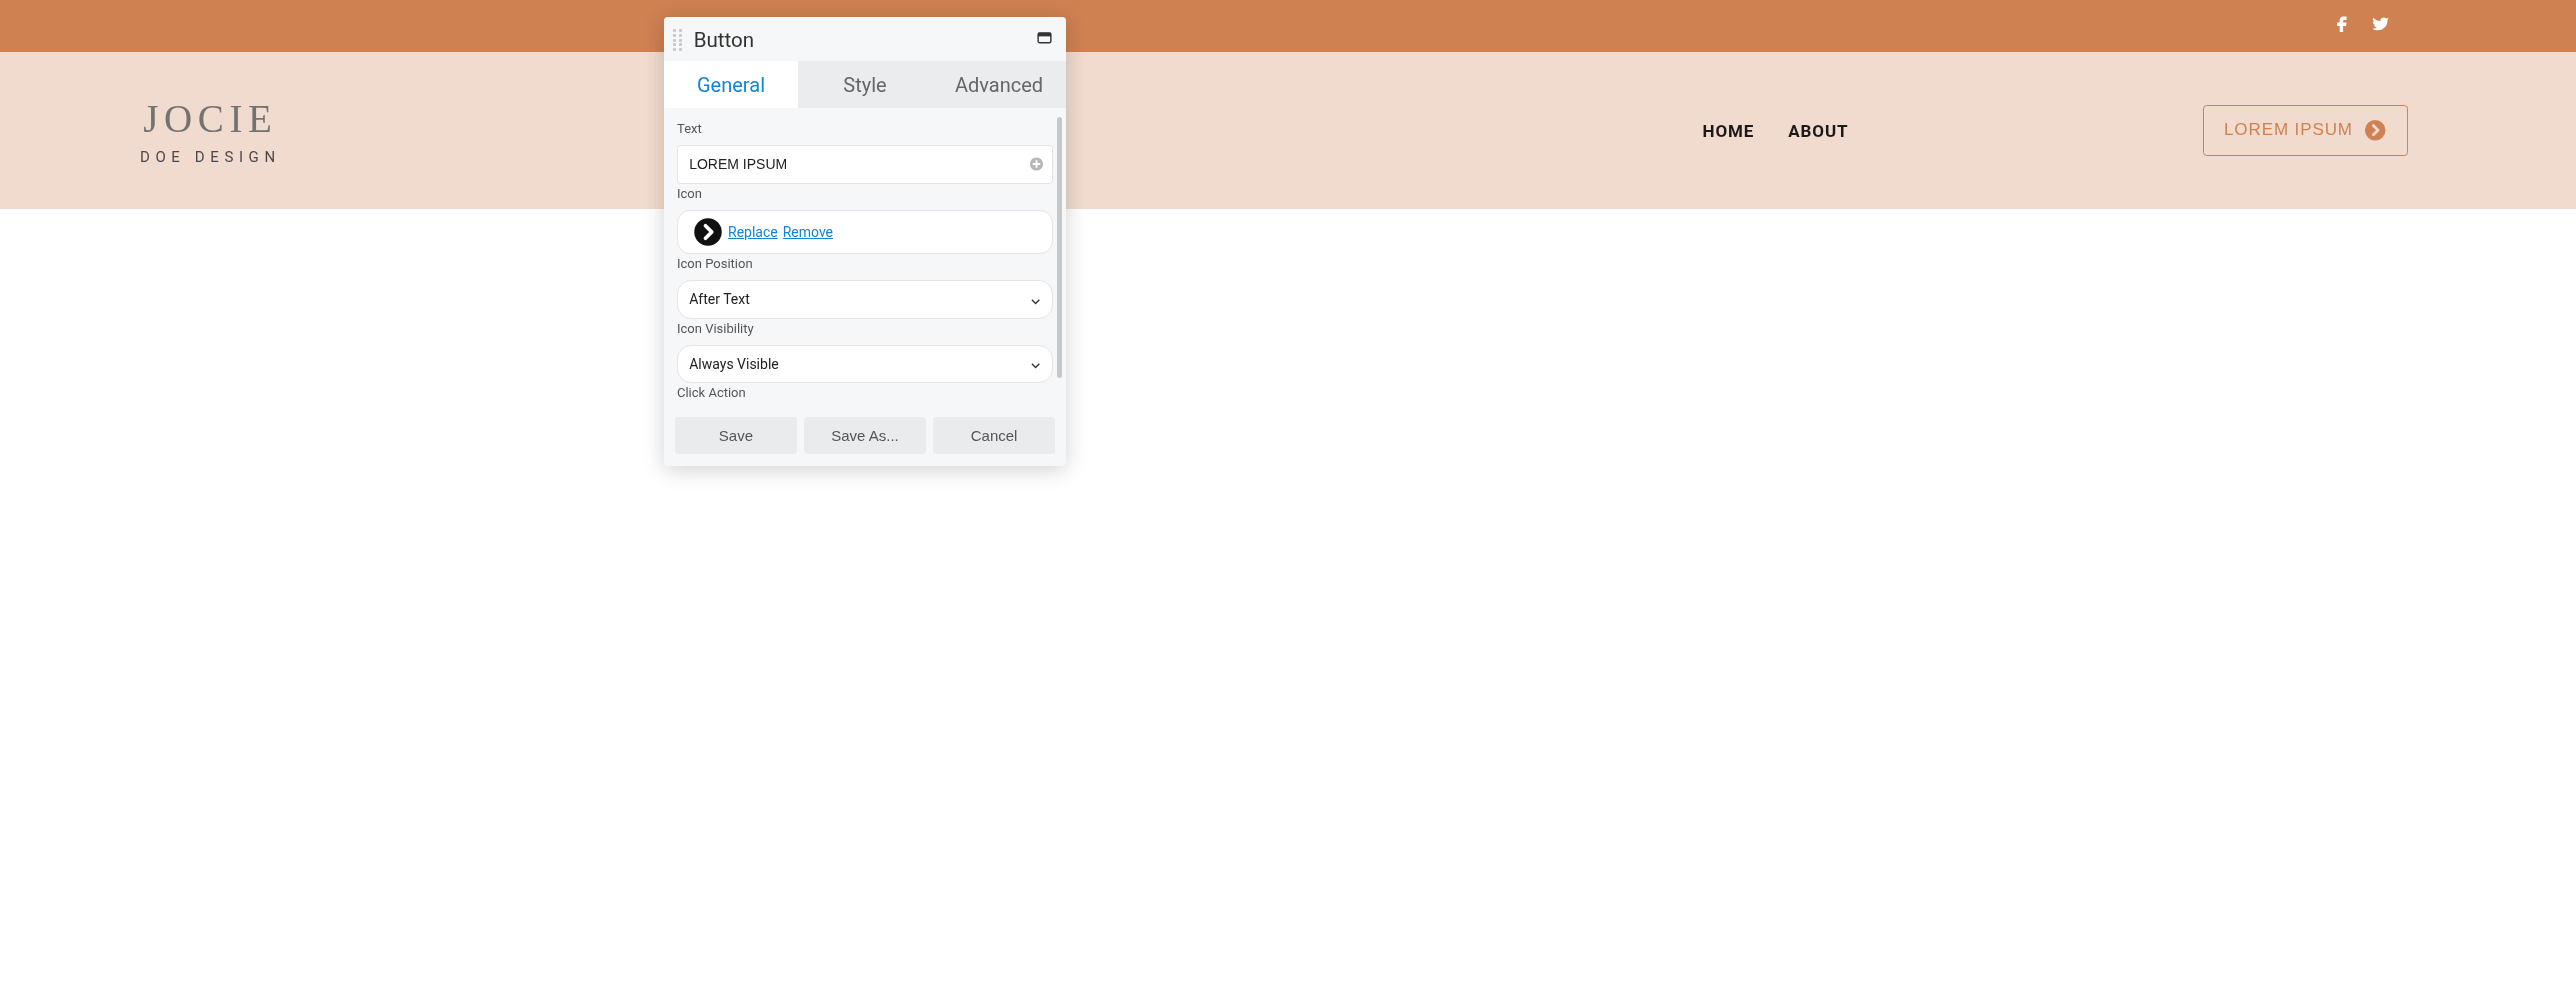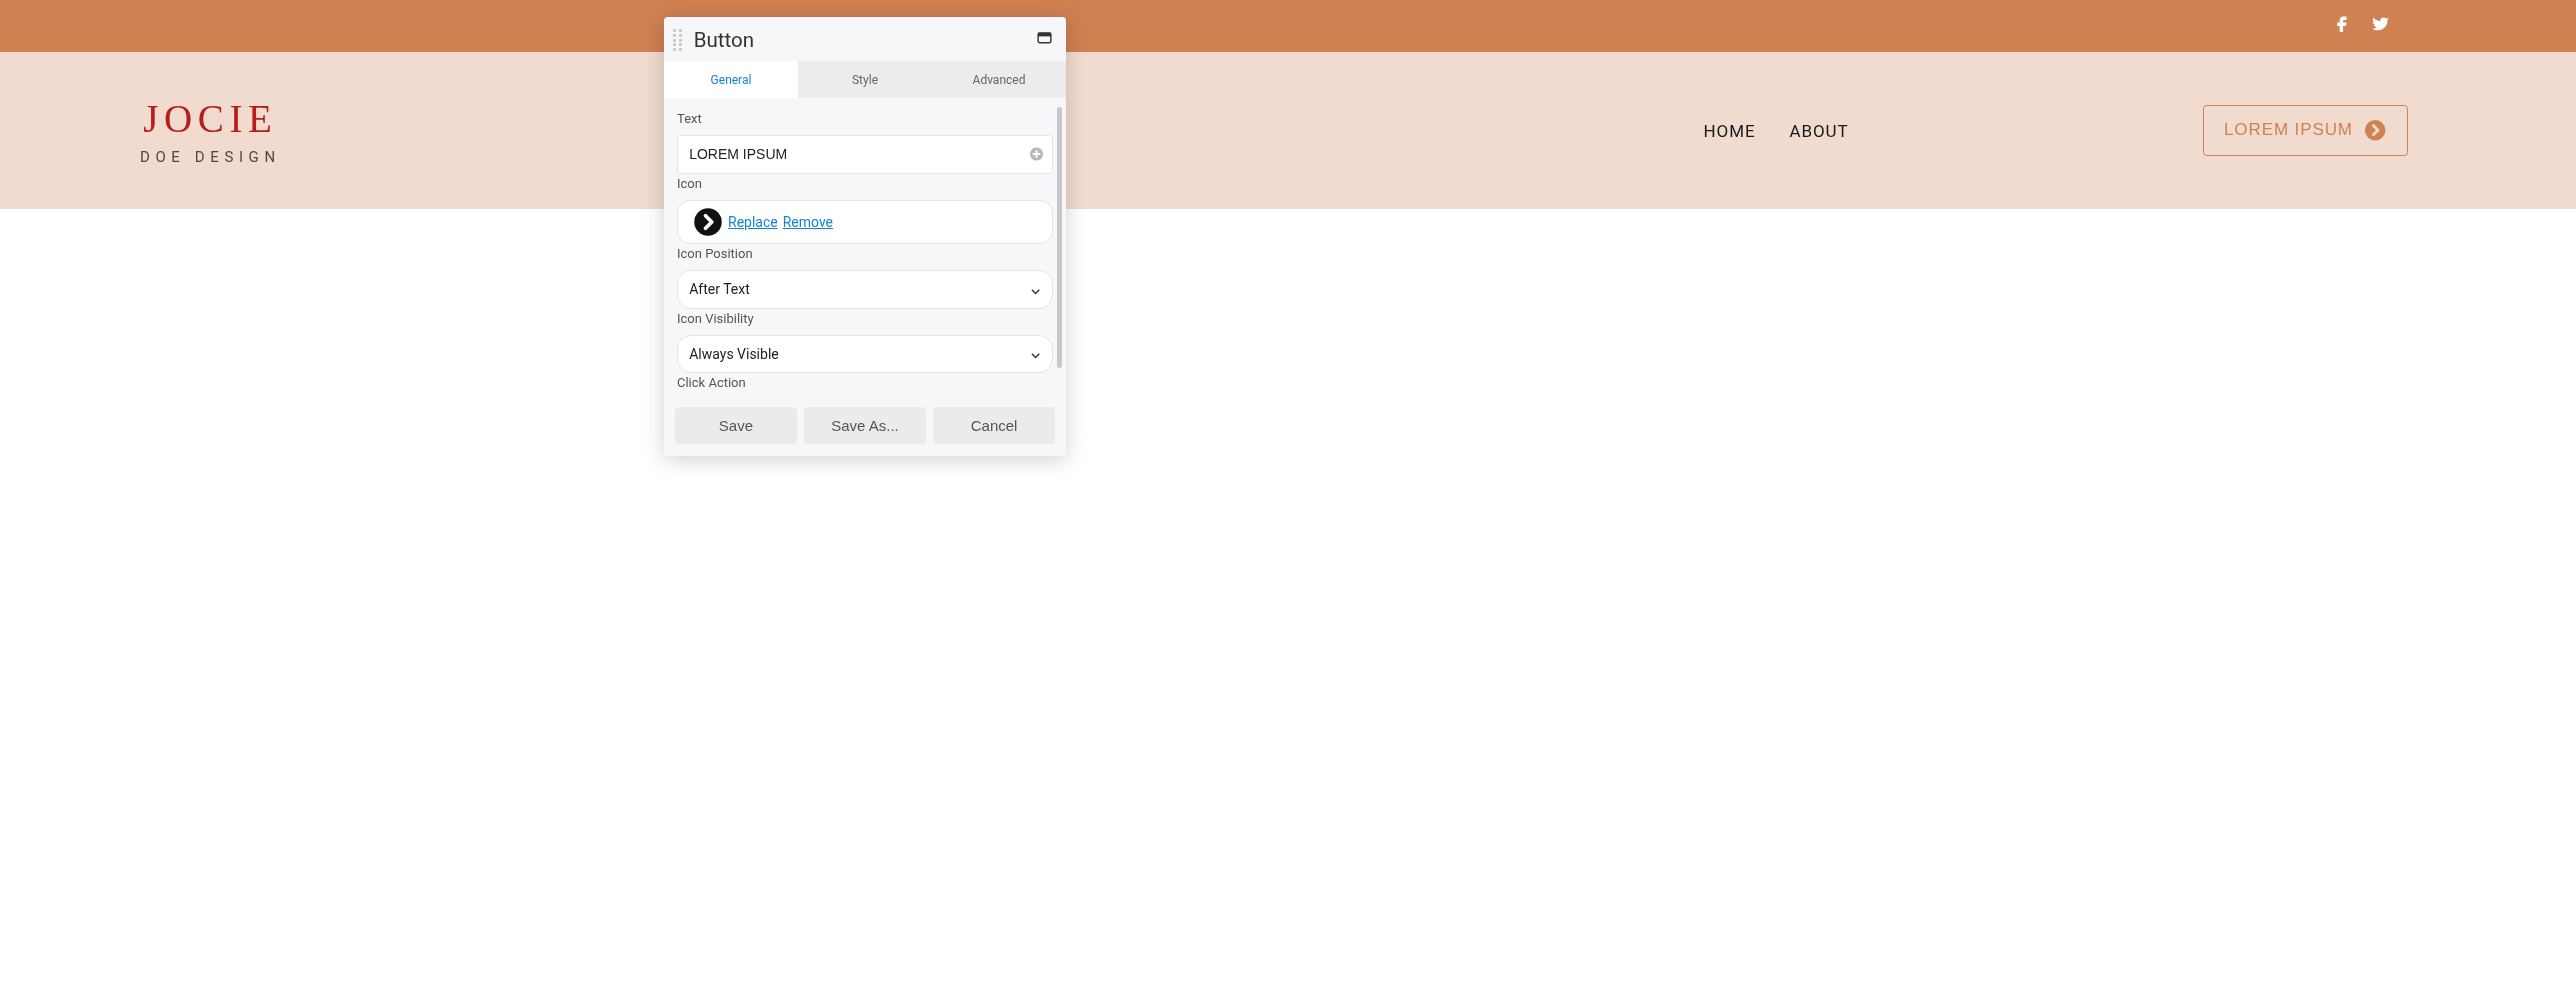--- a/index.html
+++ b/index.html
@@ -22,35 +22,36 @@
   display: flex;
   align-items: center;
   padding-left: 140px;
   padding-right: 168px;
 }
 .brand { flex: 0 0 auto; margin-right: auto; text-align: center; }
 .brand-name {
   font-family: Georgia, "Times New Roman", serif;
   font-size: 39px;
   letter-spacing: 5.6px;
-  color: #b91c1c;
+  color: #737373;
   font-weight: 400;
   margin-bottom: 7px;
 }
 .brand-sub {
   font-size: 15px;
   letter-spacing: 5.6px;
   color: #4a4a4a;
 }
 .nav { display: flex; gap: 34px; align-items: center; }
 .nav-item {
   font-size: 17px;
   letter-spacing: 0.9px;
   color: #1a1a1a;
   cursor: pointer;
+  font-weight: bold;
 }
 .cta-btn {
   border: 0.9px solid #cf8152;
   color: #cf8152;
   background: transparent;
   font-size: 17px;
   letter-spacing: 0.9px;
   padding: 13px 20.5px;
   border-radius: 3.7px;
   display: flex;
@@ -92,21 +93,21 @@
 }
 .panel-title { font-size: 20.5px; color: #333; font-weight: 400; flex: 1; }
 .panel-head-icon { cursor:pointer; }
 .panel-head-icon svg { width: 17px; height: 17px; fill: #333; }
 
 .tabs { display: flex; background: #eaecee; }
 .tab {
   flex: 1;
   text-align: center;
   padding: 11.2px 0;
-  font-size: 12px;
+  font-size: 20px;
   color: #666;
   cursor: pointer;
 }
 .tab.active { background: #fff; color: #1284d6; }
 
 .panel-body {
   padding: 13px 13px 0 13px;
   position: relative;
   max-height: 387px;
   overflow: hidden;

